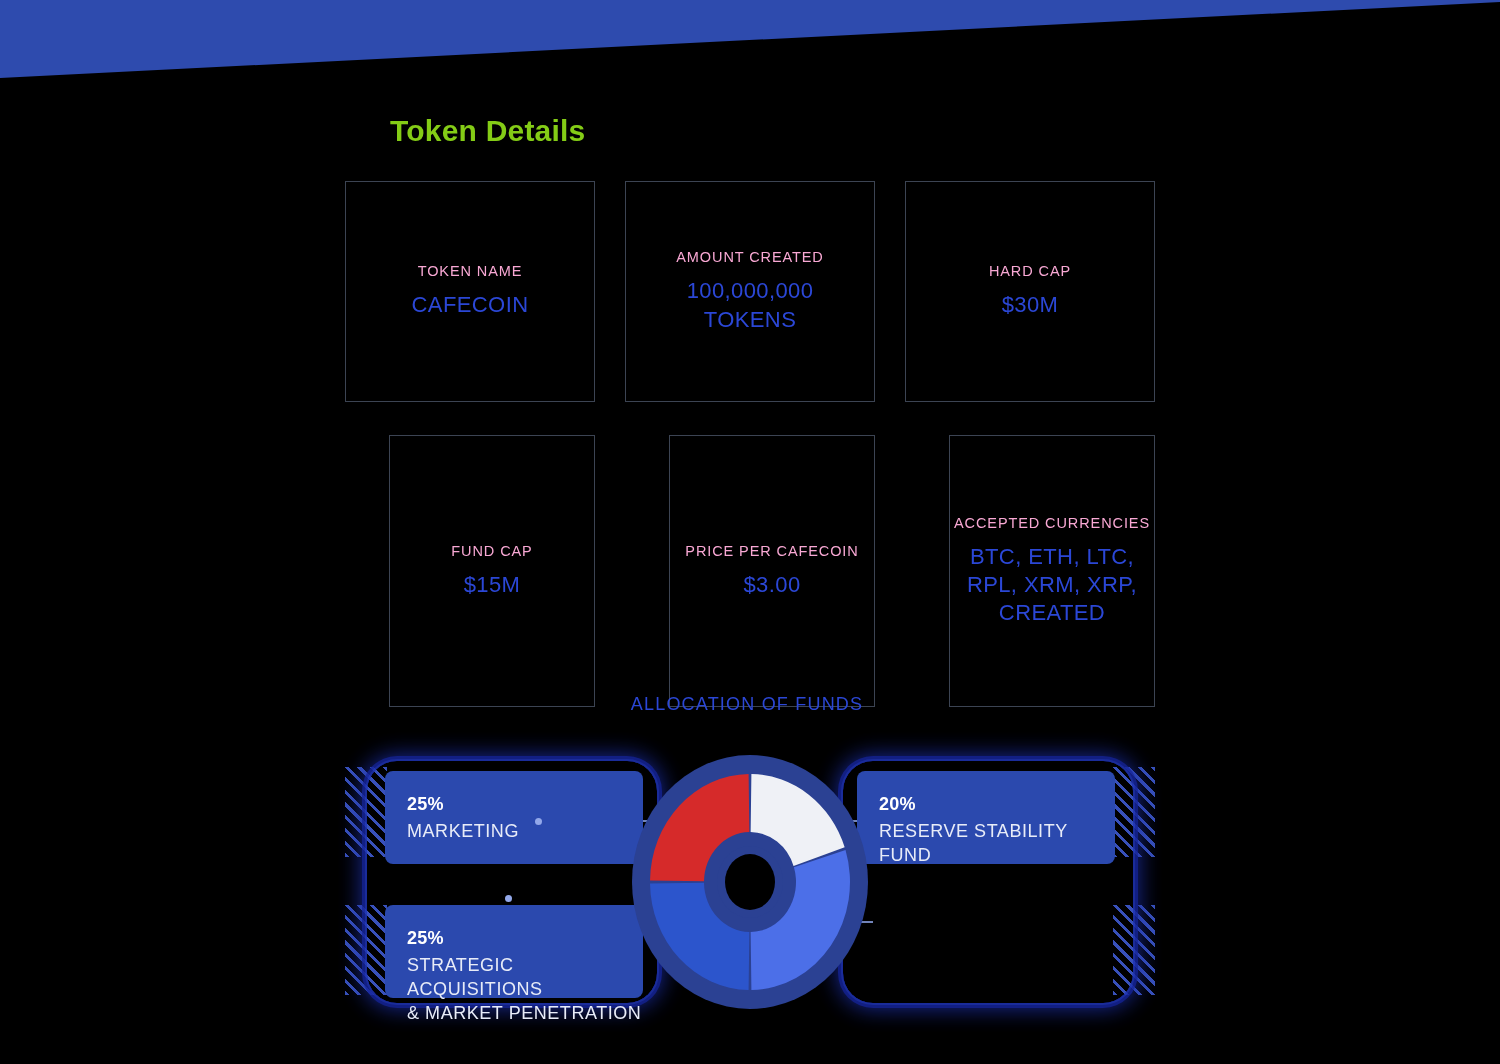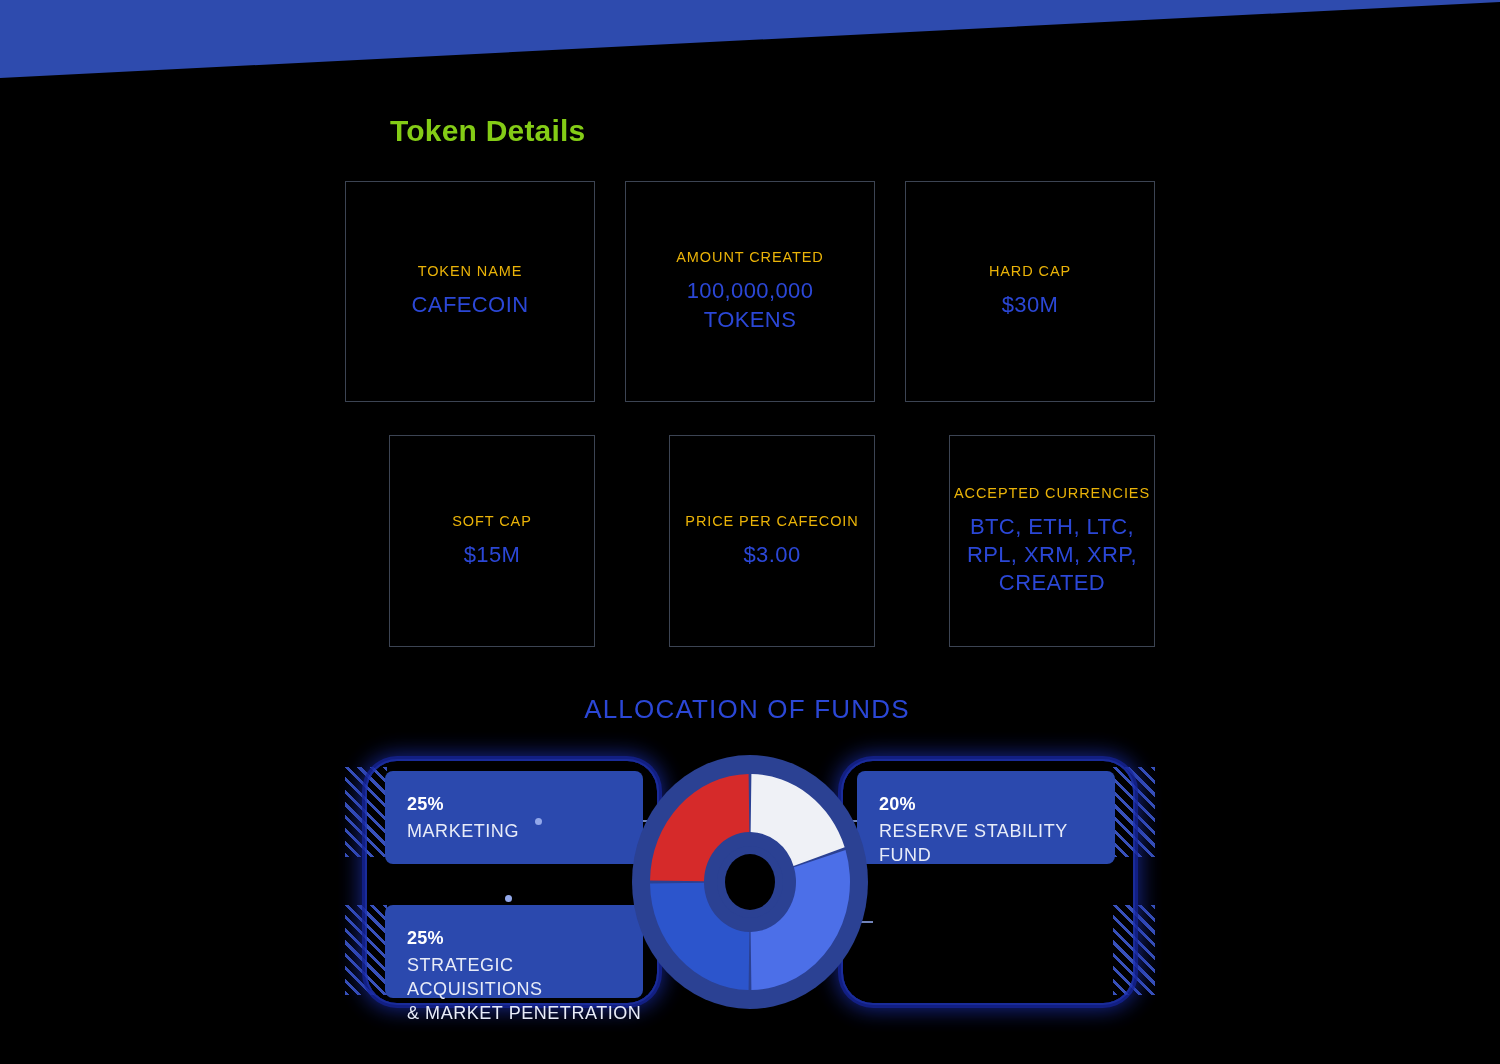--- a/index.html
+++ b/index.html
@@ -35,35 +35,35 @@
   .card{
     height:221px;
     border:1px solid #3C4453;
     background:#000;
     display:flex;flex-direction:column;
     align-items:center;justify-content:center;
     box-sizing:border-box;
     padding:0 6px;
   }
   .card-label{
-    font-size:14.5px;letter-spacing:.9px;color:#eab308;
+    font-size:14.5px;letter-spacing:.9px;color:#f9a8d4;
     text-align:center;white-space:nowrap;
   }
   .card-value{
     margin-top:12px;
     font-size:22px;letter-spacing:.4px;color:#2B47D6;
     text-align:center;line-height:1.28;
   }
-  .card.r2{height:212px;margin-left:44px;}
+  .card.r2{height:272px;margin-left:44px;}
 
   
   .alloc-title{
     position:absolute;left:0;right:0;top:694px;
     text-align:center;
-    font-size:26px;letter-spacing:1.2px;color:#2B47D6;
+    font-size:18px;letter-spacing:1.2px;color:#2B47D6;
   }
   .alloc-title-inner{display:inline-block;transform:translateX(-3px);}
 
   
   .alloc{
     position:absolute;left:345px;top:755px;width:810px;height:255px;
   }
 
   
   .hatch{
@@ -147,21 +147,21 @@
     <div class="card-label">AMOUNT CREATED</div>
     <div class="card-value" style="max-width:175px;">100,000,000 TOKENS</div>
   </div>
 
   <div class="card">
     <div class="card-label">HARD CAP</div>
     <div class="card-value">$30M</div>
   </div>
 
   <div class="card r2">
-    <div class="card-label">SOFT CAP</div>
+    <div class="card-label">FUND CAP</div>
     <div class="card-value">$15M</div>
   </div>
 
   <div class="card r2">
     <div class="card-label">PRICE PER CAFECOIN</div>
     <div class="card-value">$3.00</div>
   </div>
 
   <div class="card r2">
     <div class="card-label">ACCEPTED CURRENCIES</div>

